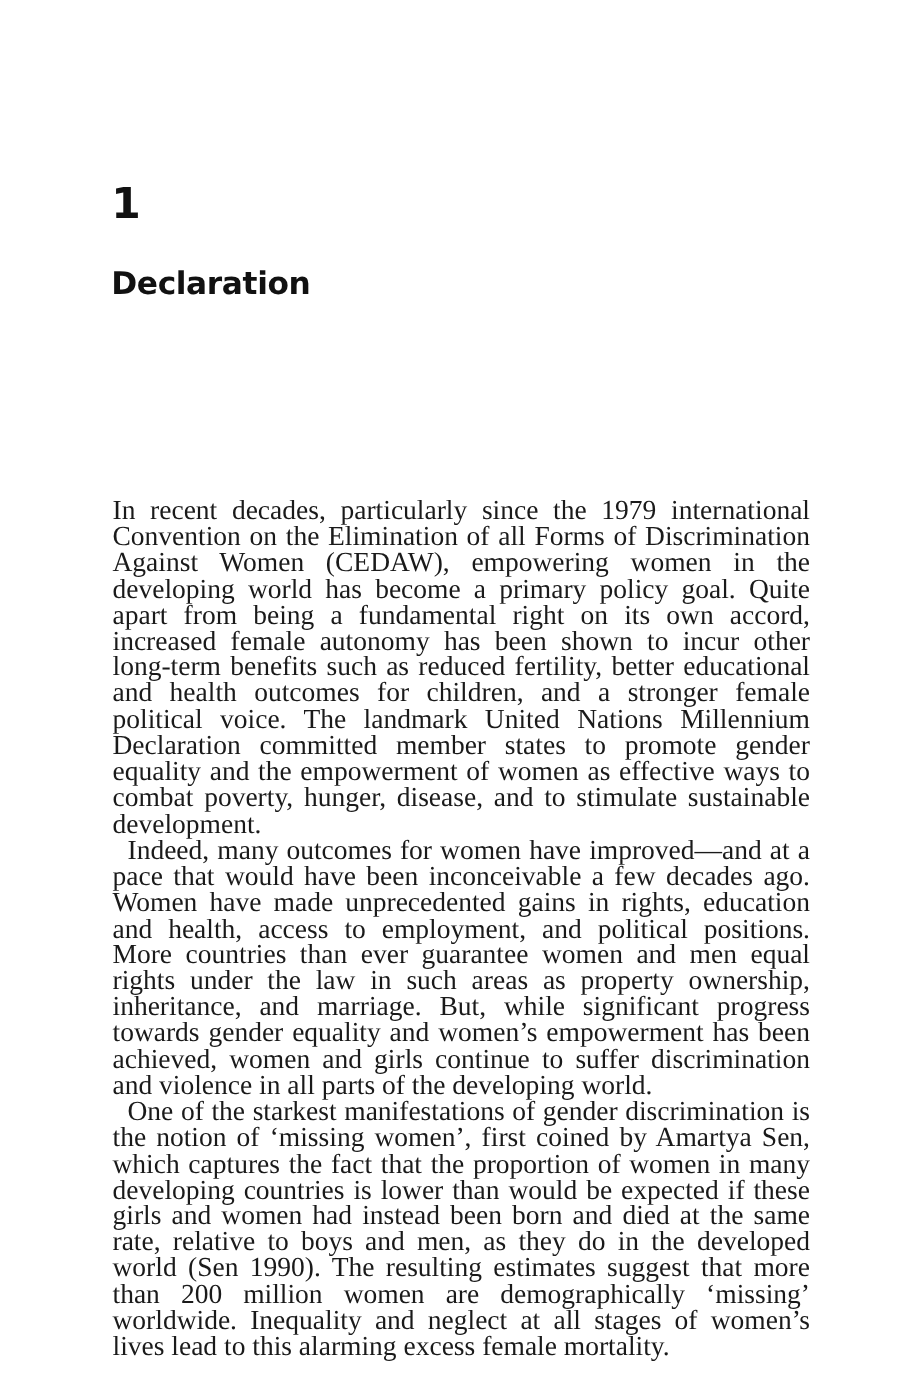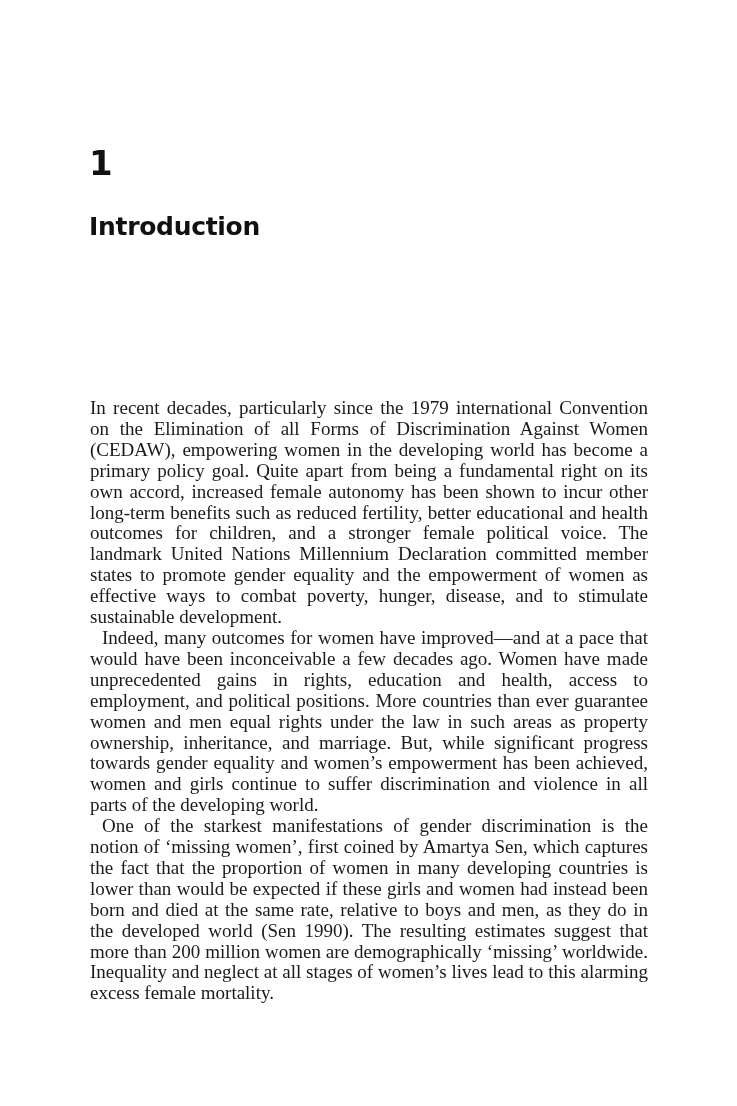--- a/index.html
+++ b/index.html
@@ -10,32 +10,32 @@
       font-family: "DejaVu Sans", sans-serif; font-weight: bold;
       font-size: 34px; color: #111; line-height: 1;
     }
     .chapter-title {
       position: absolute; left: 89px; top: 214px;
       font-family: "DejaVu Sans", sans-serif; font-weight: bold;
       font-size: 25px; color: #111; line-height: 1; letter-spacing: -0.3px;
     }
     .body-text {
       position: absolute; left: 90px; top: 398px; width: 558px;
-      font-family: "Liberation Serif", serif; font-size: 19px;
+      font-family: "Liberation Serif", serif; font-size: 22px;
       line-height: 20.9px; color: #1a1a1a; text-align: justify;
       hyphens: manual;
     }
     .body-text p { margin: 0; }
     .body-text p.indent { text-indent: 12px; }
   </style>
 </head>
 <body>
 
 <div class="page">
   <div class="chapter-number">1</div>
-  <div class="chapter-title">Introduction</div>
+  <div class="chapter-title">Declaration</div>
 
   <div class="body-text">
     <p>In recent decades, particularly since the 1979 international Convention on the Elimination of all Forms of Discrimination Against Women (CEDAW), empowering women in the developing world has become a primary policy goal. Quite apart from being a fundamental right on its own accord, increased female autonomy has been shown to incur other long-term benefits such as reduced fertility, better educational and health outcomes for children, and a stronger female political voice. The landmark United Nations Millennium Declaration committed member states to promote gender equality and the empowerment of women as effective ways to combat poverty, hunger, disease, and to stimulate sustainable development.</p>
     <p class="indent">Indeed, many outcomes for women have improved—and at a pace that would have been inconceivable a few decades ago. Women have made unprecedented gains in rights, education and health, access to employment, and political positions. More countries than ever guarantee women and men equal rights under the law in such areas as property ownership, inheritance, and marriage. But, while significant progress towards gender equality and women’s empower­ment has been achieved, women and girls continue to suffer discrimination and violence in all parts of the developing world.</p>
     <p class="indent">One of the starkest manifestations of gender discrimination is the notion of ‘missing women’, first coined by Amartya Sen, which captures the fact that the proportion of women in many developing countries is lower than would be expected if these girls and women had instead been born and died at the same rate, relative to boys and men, as they do in the developed world (Sen 1990). The resulting estimates suggest that more than 200 million women are demo­graphically ‘missing’ worldwide. Inequality and neglect at all stages of women’s lives lead to this alarming excess female mortality.</p>
   </div>
 </div>
 
 </body></html>

